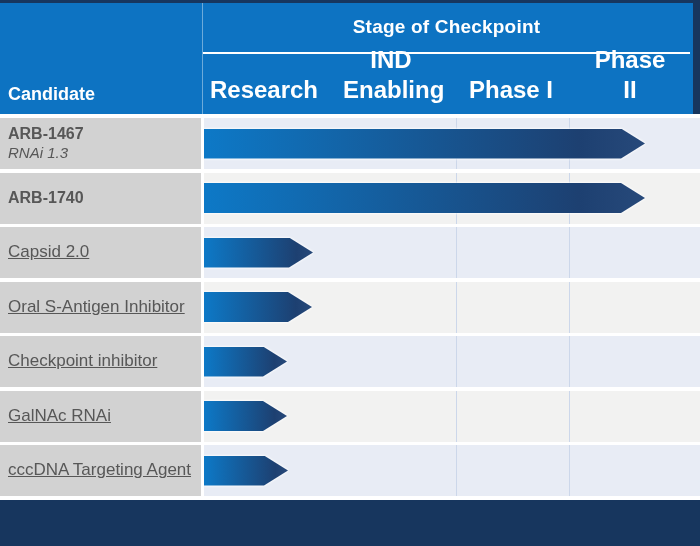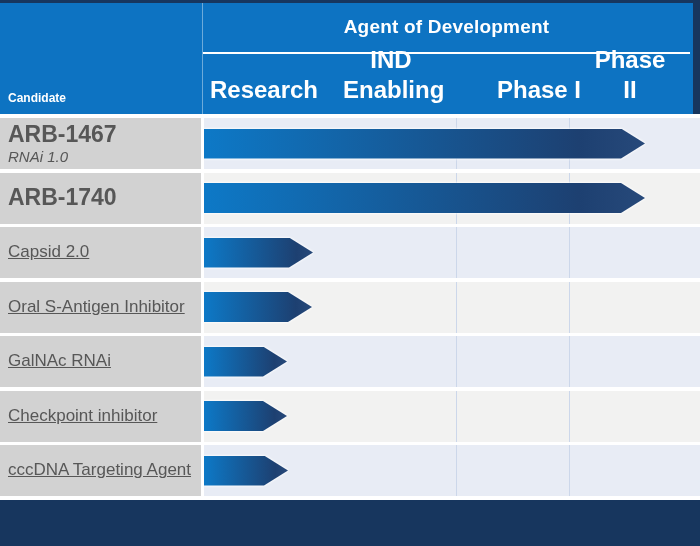--- a/index.html
+++ b/index.html
@@ -7,34 +7,34 @@
     position:relative; width:700px; height:546px; overflow:hidden;
     background:#17365e;
     font-family:"Liberation Sans", sans-serif;
   }
   
   .header { position:absolute; top:3px; left:0; width:693px; height:111px; background:#0d73c2; }
   .stage-title { position:absolute; top:13px; left:203px; width:487px; text-align:center;
                  color:#fff; font-size:19px; font-weight:bold; letter-spacing:.2px; }
   .stage-rule { position:absolute; top:49px; left:203px; width:487px; height:2px; background:#ffffff; }
   .header-vline { position:absolute; top:0; left:202px; width:1px; height:111px; background:rgba(255,255,255,.4); }
-  .candidate-head { position:absolute; bottom:9px; left:8px; color:#fff; font-size:12px; font-weight:bold; }
+  .candidate-head { position:absolute; bottom:9px; left:8px; color:#fff; font-size:18px; font-weight:bold; }
   .stage-col { position:absolute; bottom:9px; transform:translateX(-50%);
                color:#fff; font-weight:bold; font-size:24px; text-align:center; line-height:1.25; }
   .col-research { left:264px; }
   .col-ind      { left:391px; width:96px; }
-  .col-p1       { left:511px;margin-left:28px; }
+  .col-p1       { left:511px; }
   .col-p2       { left:630px; }
 
   
   .rows { position:absolute; top:114px; left:0; width:700px; background:#ffffff; padding-top:4px; }
   .row  { display:flex; height:51px; margin-bottom:3.5px; }
   .label-cell { width:201px; background:#d2d2d2; box-sizing:border-box; padding-left:8px;
                 display:flex; flex-direction:column; justify-content:center; }
-  .cand-title { font-size:23px; font-weight:bold; color:#575757; line-height:1.18; }
+  .cand-title { font-size:16px; font-weight:bold; color:#575757; line-height:1.18; }
   .cand-sub   { font-size:15px; font-style:italic; color:#575757; line-height:1.15; }
   .cand-sub:empty { display:none; }
   .row.single .cand-title { font-weight:400; font-size:17px;text-decoration:underline; }
 
   .chart-cell { flex:1; margin-left:3px; position:relative; }
   .row:nth-child(odd)  .chart-cell { background:#e8ecf5; }
   .row:nth-child(even) .chart-cell { background:#f2f2f1; }
   .vline { position:absolute; top:0; bottom:0; width:1px; background:#ccd7ea; }
   .v1 { left:252px; } .v2 { left:365px; }
 
@@ -44,36 +44,36 @@
   .bar { display:block; height:100%;
          background:linear-gradient(90deg,#0d79c7 0%, #1d4071 85%, #27497a 100%);
          clip-path:polygon(0 0, calc(100% - 24px) 0, 100% 50%, calc(100% - 24px) 100%, 0 100%); }
 </style>
 </head>
 <body>
 
 <div class="slide">
 
   <div class="header">
-    <div class="stage-title">Agent of Development</div>
+    <div class="stage-title">Stage of Checkpoint</div>
     <div class="stage-rule"></div>
     <div class="header-vline"></div>
     <div class="candidate-head">Candidate</div>
     <div class="stage-col col-research">Research</div>
     <div class="stage-col col-ind">IND Enabling</div>
     <div class="stage-col col-p1">Phase I</div>
     <div class="stage-col col-p2">Phase II</div>
   </div>
 
   <div class="rows">
 
     <div class="row">
       <div class="label-cell">
         <div class="cand-title">ARB-1467</div>
-        <div class="cand-sub">RNAi 1.0</div>
+        <div class="cand-sub">RNAi 1.3</div>
       </div>
       <div class="chart-cell">
         <i class="vline v1"></i>
         <i class="vline v2"></i>
         <span class="bar-wrap">
             <span class="bar" style="width: 441px;"></span>
           </span>
       </div>
     </div>
 
@@ -114,35 +114,35 @@
         <i class="vline v1"></i>
         <i class="vline v2"></i>
         <span class="bar-wrap">
             <span class="bar" style="width: 108px;"></span>
           </span>
       </div>
     </div>
 
     <div class="row single">
       <div class="label-cell">
-        <div class="cand-title">GalNAc RNAi</div>
+        <div class="cand-title">Checkpoint inhibitor</div>
 
       </div>
       <div class="chart-cell">
         <i class="vline v1"></i>
         <i class="vline v2"></i>
         <span class="bar-wrap">
             <span class="bar" style="width: 83px;"></span>
           </span>
       </div>
     </div>
 
     <div class="row single">
       <div class="label-cell">
-        <div class="cand-title">Checkpoint inhibitor</div>
+        <div class="cand-title">GalNAc RNAi</div>
 
       </div>
       <div class="chart-cell">
         <i class="vline v1"></i>
         <i class="vline v2"></i>
         <span class="bar-wrap">
             <span class="bar" style="width: 83px;"></span>
           </span>
       </div>
     </div>

